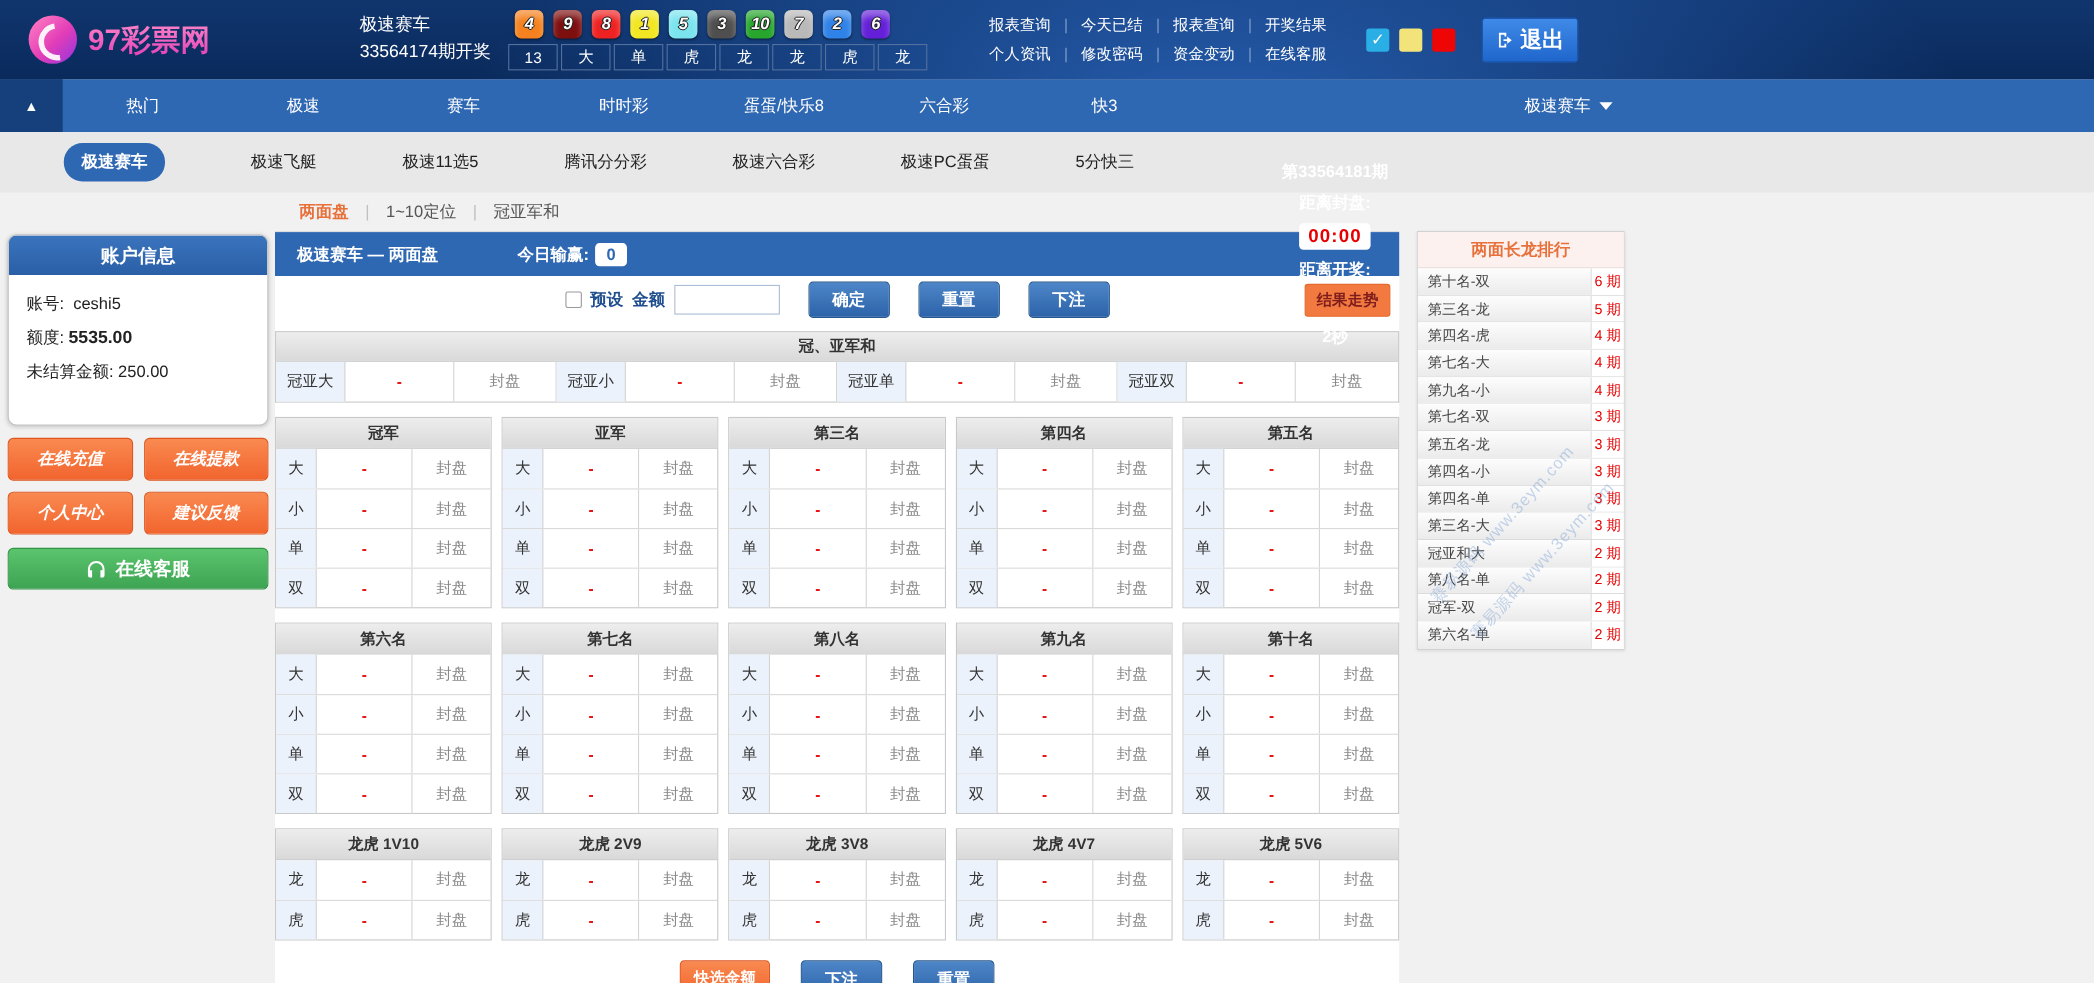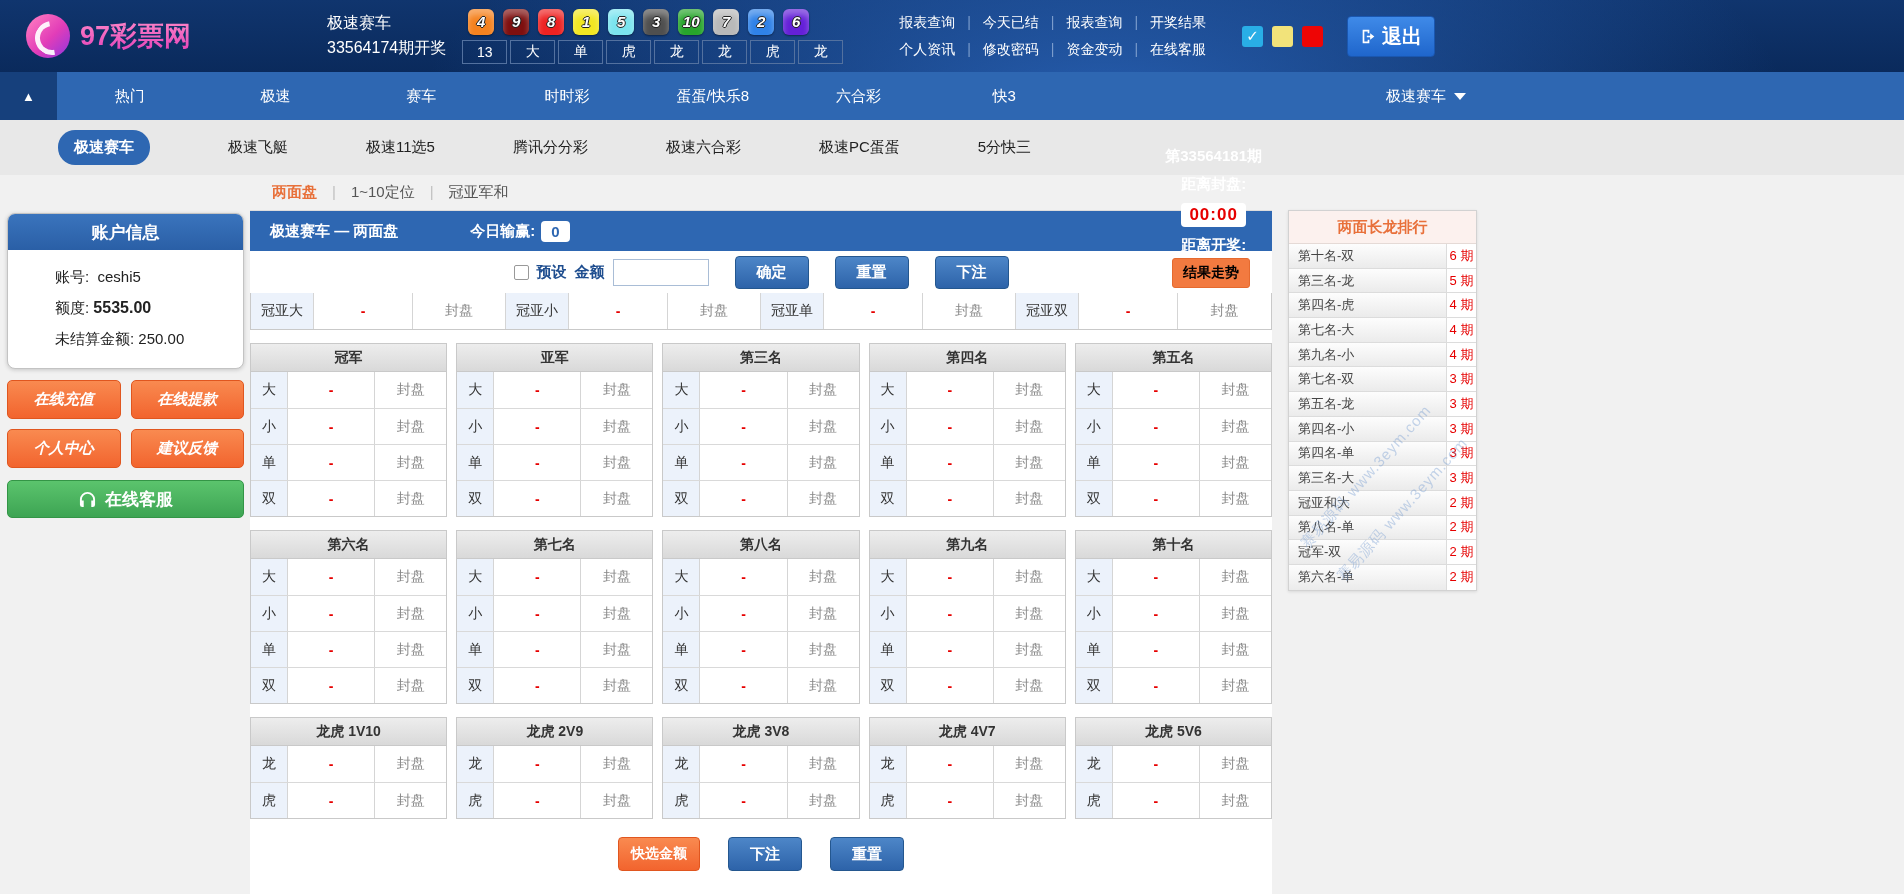--- a/index.html
+++ b/index.html
@@ -49,21 +49,21 @@
   .subnav-item { margin-right:78px; font-size:15px; color:#222; cursor:pointer; }
   .subnav-item.active { background:#2e67b2; color:#fff; border-radius:17px; padding:8px 16px; font-weight:bold; }
 
   
   .content { display:flex; align-items:flex-start; padding-left:7px; position:relative; height:719px; }
 
   
   .sidebar { width:237px; flex:none; }
   .account-box { margin-top:38px; background:#fff; border:1px solid #c3c3c3; border-radius:8px; box-shadow:0 1px 4px rgba(0,0,0,.18); overflow:hidden; }
   .account-head { height:36px; background:linear-gradient(#3a74bd,#2a5fa6); color:#fff; font-size:17px; font-weight:bold; display:flex; align-items:center; justify-content:center; }
-  .account-body { padding:12px 16px 14px; font-size:15px; color:#222; line-height:2.0;margin-left:31px; }
+  .account-body { padding:12px 16px 32px; font-size:15px; color:#222; line-height:2.0; }
   .account-body b { font-size:16px; }
   .side-grid { display:grid; grid-template-columns:1fr 1fr; gap:10px; margin-top:11px; }
   .btn-orange { height:39px; background:linear-gradient(#f98a50,#f2642e); border:1px solid #e0561f; border-radius:5px;
       color:#fff; font-size:15px; font-weight:bold; cursor:pointer;font-style:italic; }
   .btn-green { width:100%; height:38px; margin-top:12px; background:linear-gradient(#5bc46d,#3da453); border:1px solid #339546; border-radius:5px;
       color:#fff; font-size:17px; font-weight:bold; cursor:pointer; display:flex; align-items:center; justify-content:center; gap:8px; }
   .btn-blue-side { width:100%; height:38px; margin-top:10px; background:linear-gradient(#5585c6,#3465ab); border:1px solid #2a579a; border-radius:5px;
       color:#fff; font-size:16px; font-weight:bold; cursor:pointer; }
 
   
@@ -79,22 +79,22 @@
   .bh-right { margin-left:auto; display:flex; align-items:center; gap:9px;flex-direction:column; }
   .timer { background:#fff; border-radius:4px; padding:2px 8px; font-size:17px; letter-spacing:1px; }
   .timer.red { color:#e60000; } .timer.green { color:#2ec42e; }
   .controls { position:relative; height:42px; display:flex; align-items:center; justify-content:center; background:#fff; }
   .checkbox { width:15px; height:15px; border:1px solid #999; border-radius:2px; background:#fff; cursor:pointer; }
   .ctl-label { color:#1f4e8f; font-weight:bold; font-size:15px; margin-left:8px; }
   .amount-input { width:96px; height:27px; border:1px solid #a9bdd6; margin-left:8px; padding:0 6px; font-size:14px; }
   .btn-blue { background:linear-gradient(#4d86c8,#2d63a9); border:1px solid #24578f; border-radius:4px;
       color:#fff; font-weight:bold; font-size:15px; padding:6px 21px; cursor:pointer; }
   .controls .btn-blue { margin-left:26px; }
-  .trend-btn { position:absolute; right:22px; top:7px; background:#f27a40; border:1px solid #e56a2f; border-radius:3px;
-      color:#000000; font-weight:bold; font-size:14px; padding:5px 10px; cursor:pointer;margin-left:40px; }
+  .trend-btn { position:absolute; right:8px; top:7px; background:#f27a40; border:1px solid #e56a2f; border-radius:3px;
+      color:#7f1d1d; font-weight:bold; font-size:14px; padding:5px 10px; cursor:pointer;margin-left:40px; }
 
   .sum-title { margin-top:8px; height:28px; background:linear-gradient(#ededed,#d9d9d9); border:1px solid #c9c9c9;
       display:flex; align-items:center; justify-content:center; font-size:14px; font-weight:bold; color:#333; }
   .sum-row { display:flex; border:1px solid #c9c9c9; border-top:none; height:37px; background:#fff; }
   .cell { display:flex; align-items:center; justify-content:center; font-size:14px; border-right:1px solid #d5d5d5; }
   .sum-row .cell:last-child { border-right:none; }
   .cell.lbl { background:#ecf2fb; color:#333; }
   .sum-row .cell.lbl { width:63px; }
   .cell.odds { flex:1; color:#e60000; font-weight:bold; cursor:pointer; }
   .cell.state { color:#888; }
@@ -269,20 +269,21 @@
         <div class="controls">
           <span class="checkbox"></span>
           <span class="ctl-label">预设</span>
           <span class="ctl-label">金额</span>
           <input class="amount-input" style="">
           <button class="btn-blue">确定</button>
           <button class="btn-blue">重置</button>
           <button class="btn-blue">下注</button>
           <button class="trend-btn">结果走势</button>
         </div>
+        <div class="sum-title">冠、亚军和</div>
         <div class="sum-row" id="sumRow">
             <span class="cell lbl">冠亚大</span>
             <span class="cell odds">-</span>
             <span class="cell state">封盘</span>
             <span class="cell lbl">冠亚小</span>
             <span class="cell odds">-</span>
             <span class="cell state">封盘</span>
             <span class="cell lbl">冠亚单</span>
             <span class="cell odds">-</span>
             <span class="cell state">封盘</span>

